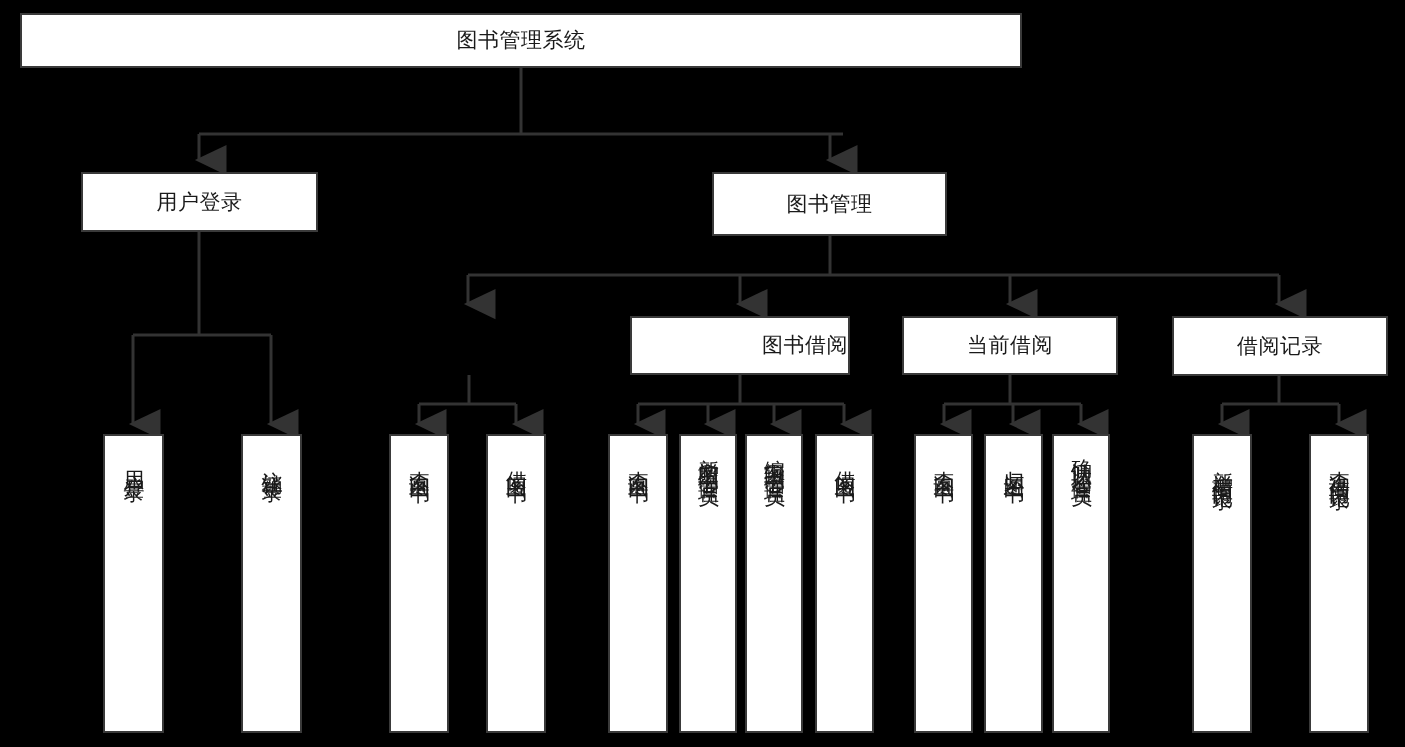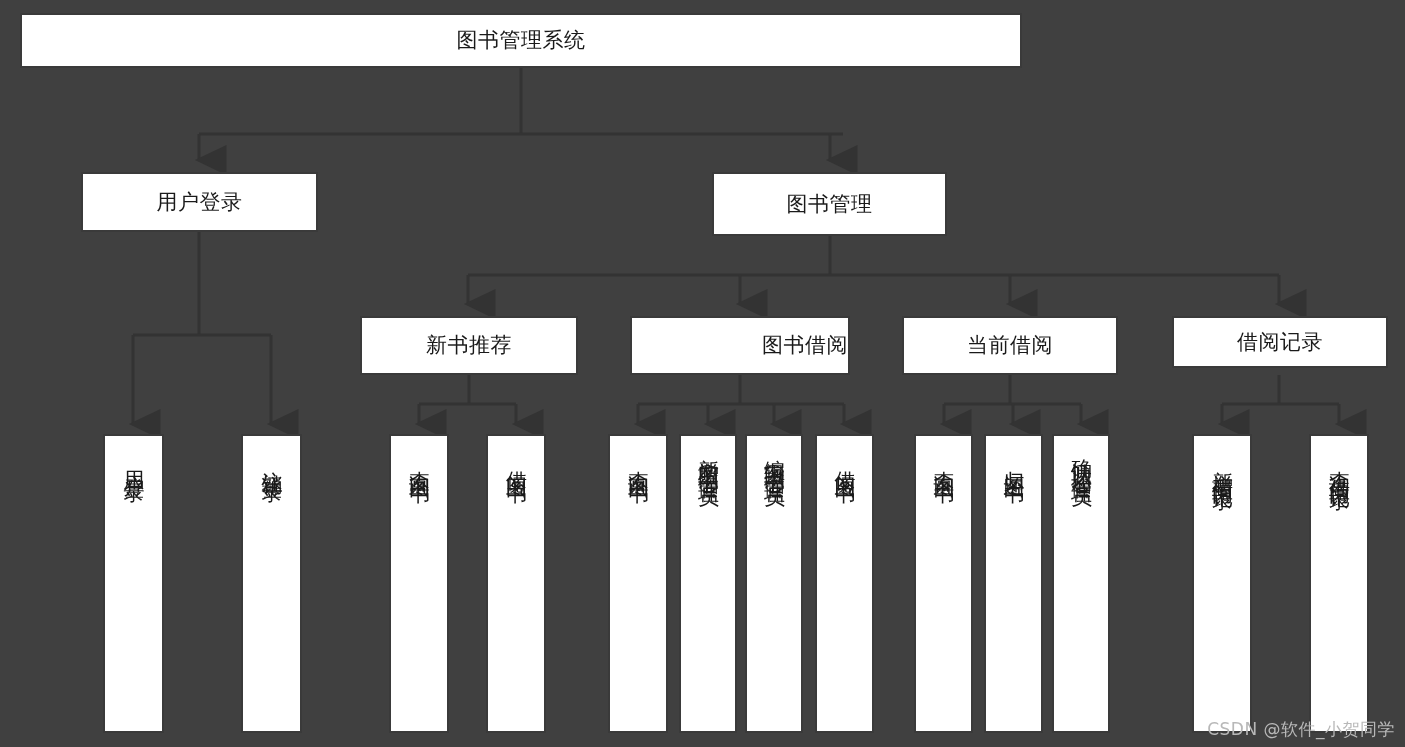--- a/index.html
+++ b/index.html
@@ -7,21 +7,21 @@
     padding: 0;
     background: #ffffff;
   }
   body {
     font-family: "DejaVu Sans", "Liberation Sans", sans-serif;
   }
   #canvas {
     position: relative;
     width: 1405px;
     height: 747px;
-    background: #404040;
+    background: #000000;
     overflow: hidden;
   }
   svg.wires {
     position: absolute;
     left: 0;
     top: 0;
     width: 1405px;
     height: 747px;
     pointer-events: none;
   }
@@ -128,33 +128,30 @@
   </div>
 
   <div class="node" style="left:81px; top:172px; width:237px; height:60px;">
     <span class="label">用户登录</span>
   </div>
 
   <div class="node" style="left:712px; top:172px; width:235px; height:64px;">
     <span class="label">图书管理</span>
   </div>
 
-  <div class="node" style="left:360px; top:316px; width:218px; height:59px;">
-    <span class="label">新书推荐</span>
-  </div>
 
   <div class="node" style="left:630px; top:316px; width:220px; height:59px;justify-content:flex-end;">
     <span class="label">图书借阅</span>
   </div>
 
   <div class="node" style="left:902px; top:316px; width:216px; height:59px;">
     <span class="label">当前借阅</span>
   </div>
 
-  <div class="node" style="left:1172px; top:316px; width:216px; height:52px;">
+  <div class="node" style="left:1172px; top:316px; width:216px; height:60px;">
     <span class="label">借阅记录</span>
   </div>
 
   <div class="node vertical leaf" style="left:103px; top:434px; width:61px; height:299px;">
     <span class="label">用户登录</span>
   </div>
 
   <div class="node vertical leaf" style="left:241px; top:434px; width:61px; height:299px;">
     <span class="label">注销登录</span>
   </div>
@@ -196,15 +193,14 @@
   </div>
 
   <div class="node vertical leaf" style="left:1192px; top:434px; width:60px; height:299px;">
     <span class="label">新增借阅记录</span>
   </div>
 
   <div class="node vertical leaf" style="left:1309px; top:434px; width:60px; height:299px;">
     <span class="label">查询借阅记录</span>
   </div>
 
-  <div id="watermark">CSDN @软件_小贺同学</div>
 
 </div>
 
 </body></html>

